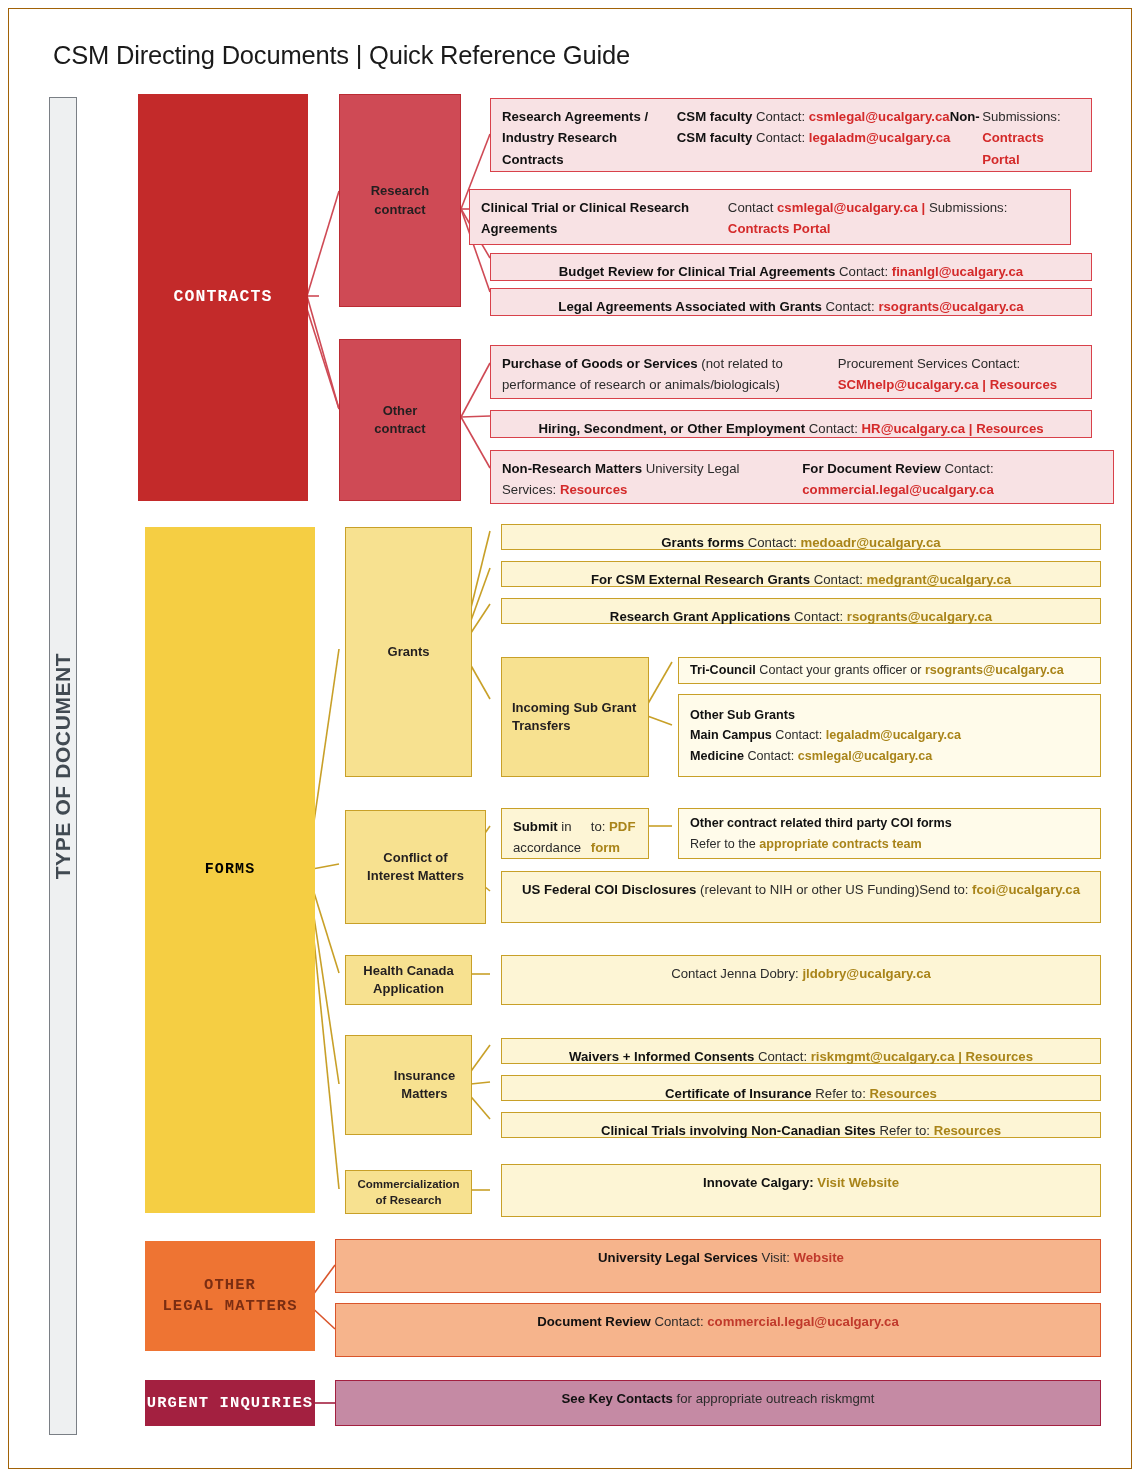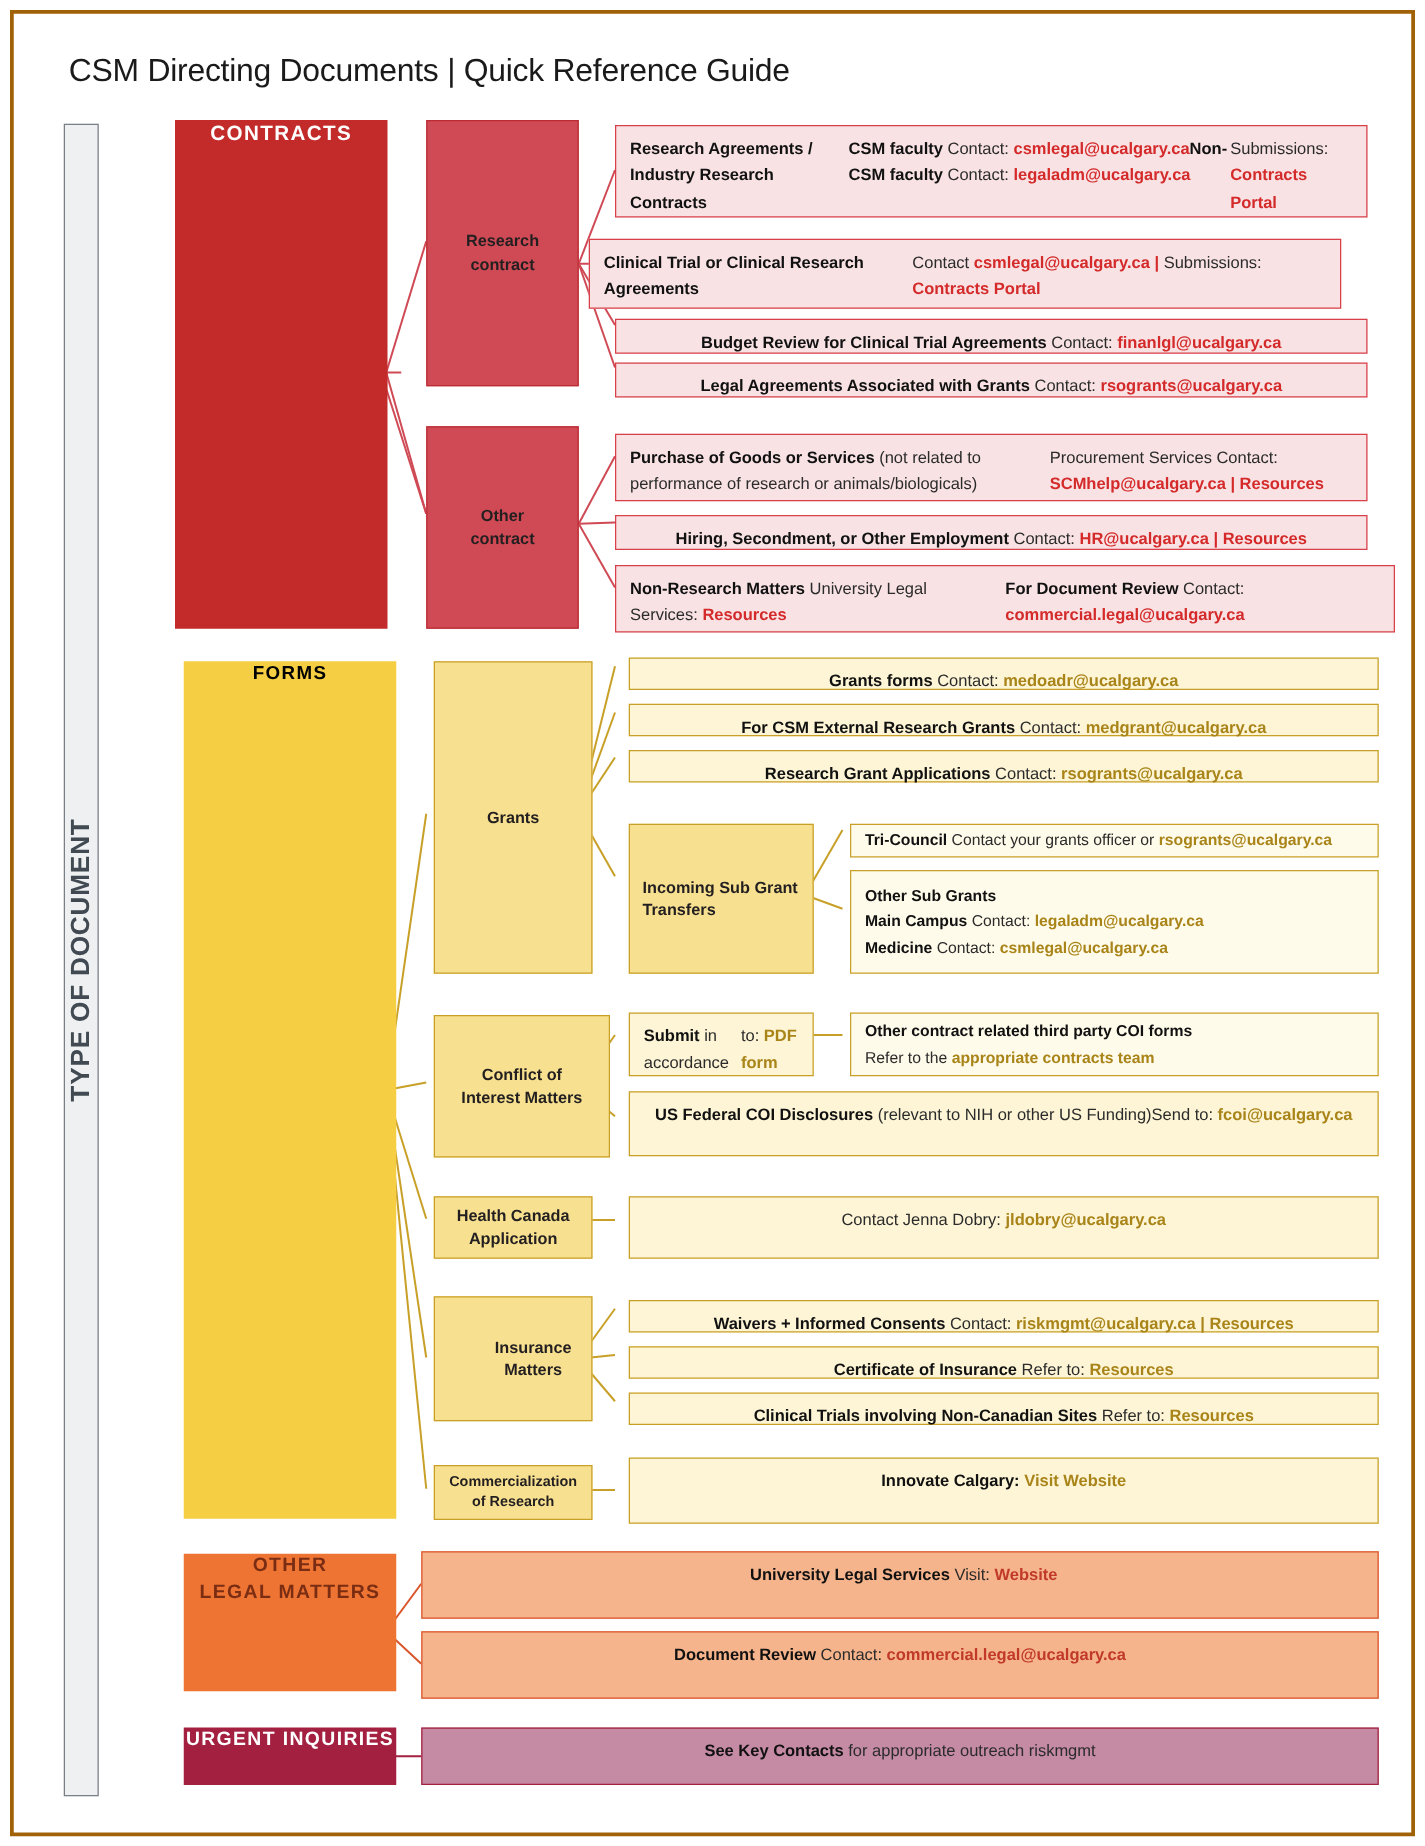--- a/index.html
+++ b/index.html
@@ -7,21 +7,21 @@
     width: 1140px; height: 1477px;
     background: #ffffff;
     font-family: "Liberation Sans", sans-serif;
     position: relative;
     overflow: hidden;
   }
   #page {
     position: absolute;
     left: 8px; top: 8px;
     width: 1124px; height: 1461px;
-    border: 3px solid #a16207;
+    border: 1px solid #a16207;
     background: #fff;
   }
   #canvas { position: absolute; left: 0; top: 0; width: 1124px; height: 1461px; }
 
   .title {
     position: absolute;
     left: 44px; top: 32px;
     font-size: 25.5px;
     color: #1a1a1a;
     letter-spacing: -0.2px;
@@ -43,25 +43,26 @@
     transform-origin: center center;
     white-space: nowrap;
     font-size: 21px;
     font-weight: bold;
     color: #414a52;
     letter-spacing: 0.6px;
   }
 
   
   .cat {
-    display: flex; justify-content: center;
+    display: flex; align-items: center; justify-content: center;
     text-align: center;
     font-weight: bold;
     letter-spacing: 1.1px;
     line-height: 1.35;
+    font-family: Liberation Mono, monospace;
   }
   .cat-contracts { background:#C32A2A; color:#ffffff; font-size:16.5px; }
   .cat-forms     { background:#F5CE43; color:#000000; font-size:15px; }
   .cat-other     { background:#EE7433; color:#7a2d12; font-size:15.5px; }
   .cat-urgent    { background:#A32040; color:#ffffff; font-size:15.5px; }
 
   
   .mid {
     display: flex; align-items: center; justify-content: center;
     text-align: center;

